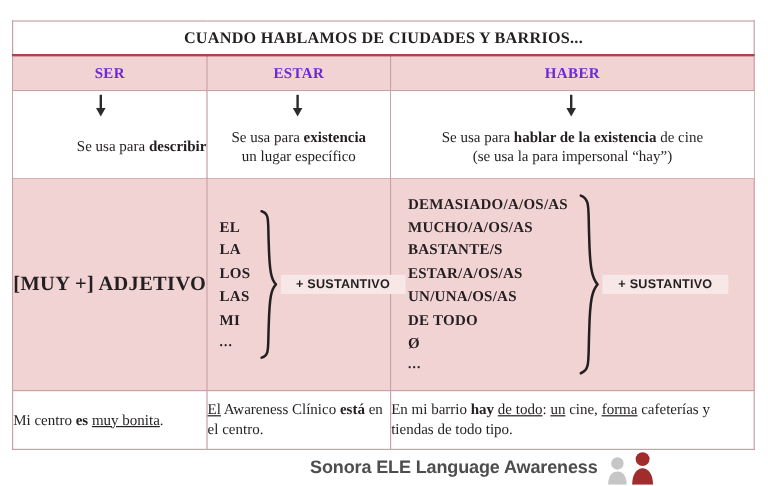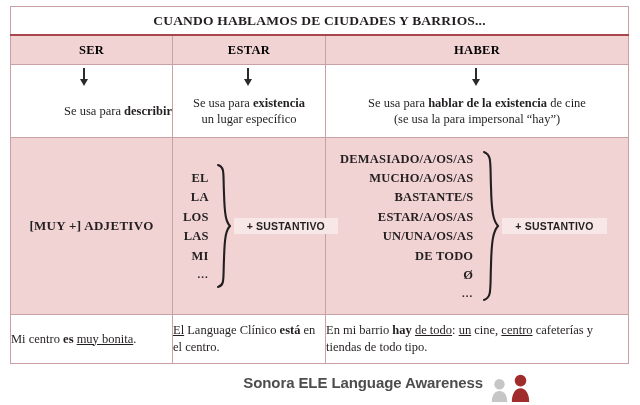--- a/index.html
+++ b/index.html
@@ -17,21 +17,21 @@
     position: relative;
     width: 640px;
     height: 405px;
     box-sizing: border-box;
   }
 
   
   .grammar-table {
     position: absolute;
     left: 10px;
-    top: 6px;
+    top: 17px;
     width: 618px;
     border-collapse: collapse;
     table-layout: fixed;
   }
   .grammar-table td {
     border: 1px solid #c9a0a4;
     vertical-align: middle;
     padding: 0;
   }
 
@@ -48,21 +48,21 @@
     border-bottom: 2px solid #a8464e !important;
   }
 
   
   .head-cell {
     height: 28px;
     background: #f2d3d4;
     text-align: center;
     font-weight: bold;
     font-size: 12.5px;
-    color: #000000;
+    color: #6d28d9;
     letter-spacing: 0.3px;
   }
 
   
   .use-cell {
     height: 72px;
     background: #ffffff;
     text-align: center;
     font-size: 12.5px;
     color: #231f20;
@@ -105,42 +105,42 @@
   
   .struct-cell {
     height: 176px;
     background: #f2d3d4;
     vertical-align: middle;
     padding: 0;
   }
   .struct-cell.ser {
     text-align: center;
     font-weight: bold;
-    font-size: 13px;
+    font-size: 17px;
     color: #231f20;
     letter-spacing: 0.3px;
   }
   .brace-wrap {
     display: flex;
     align-items: center;
     justify-content: flex-start;
     height: 100%;
     padding-left: 10px;
   }
   .brace-wrap.haber { padding-left: 14px; }
   .word-list {
     display: flex;
     flex-direction: column;
     justify-content: center;
     font-weight: bold;
     font-size: 12.5px;
     line-height: 1.55;
     color: #231f20;
     letter-spacing: 0.2px;
-    text-align: right;
+    text-align: left;
   }
   .word-list .dots { letter-spacing: 1px; font-size: 11px; }
   .brace-svg {
     margin: 0 3px 0 6px;
     flex: 0 0 auto;
   }
   .brace-svg.haber { margin-left: 8px; }
   .sust-label {
     font-family: "Liberation Sans", sans-serif;
     font-weight: bold;
@@ -162,26 +162,26 @@
     line-height: 1.35;
     padding: 5px 7px;
     vertical-align: top;
   }
   .ex-cell b { font-weight: bold; }
   .ex-cell u { text-decoration: underline; }
 
   
   .footer {
     position: absolute;
-    left: 1px;
+    left: 16px;
     top: 374px;
     width: 541px;
     height: 31px;
     display: flex;
-    align-items: flex-start;
+    align-items: center;
     justify-content: flex-end;
     padding-right: 12px;
     box-sizing: border-box;
   }
   .brand-text {
     font-family: "Liberation Sans", sans-serif;
     font-weight: bold;
     font-size: 15px;
     color: #4d4d4d;
     letter-spacing: -0.1px;
@@ -276,23 +276,23 @@
               <path d="M3,2 C11,5 9,12 10,37 C10.6,63 12.5,71 17,76 C12.5,81 10.6,89 10,115 C9,140 11,147 3,150" fill="none" stroke="#231f20" stroke-width="2.1" stroke-linecap="round"></path>
             </svg>
             <span class="sust-label">+ SUSTANTIVO</span>
           </div>
         </td>
       </tr>
 
       <tr>
         <td class="ex-cell"><span>Mi centro </span><b>es</b><span> </span><u>muy bonita</u><span>.</span></td>
 
-        <td class="ex-cell"><u>El</u><span> Language Clínico </span><b>está</b><span> en el centro.</span></td>
-
-        <td class="ex-cell"><span>En mi barrio </span><b>hay</b><span> </span><u>de todo</u><span>: </span><u>un</u><span> cine, </span><u>centro</u><span> cafeterías y tiendas de todo tipo.</span></td>
+        <td class="ex-cell"><u>El</u><span> Awareness Clínico </span><b>está</b><span> en el centro.</span></td>
+
+        <td class="ex-cell"><span>En mi barrio </span><b>hay</b><span> </span><u>de todo</u><span>: </span><u>un</u><span> cine, </span><u>forma</u><span> cafeterías y tiendas de todo tipo.</span></td>
       </tr>
 
     </tbody>
   </table>
 
   <div class="footer">
     <span class="brand-text">Sonora ELE Language Awareness</span>
     <span class="brand-logo">
       <svg width="17" height="24" viewBox="0 0 17 24">
         <circle cx="8.5" cy="6.2" r="5.2" fill="#c6c6c6"></circle>

